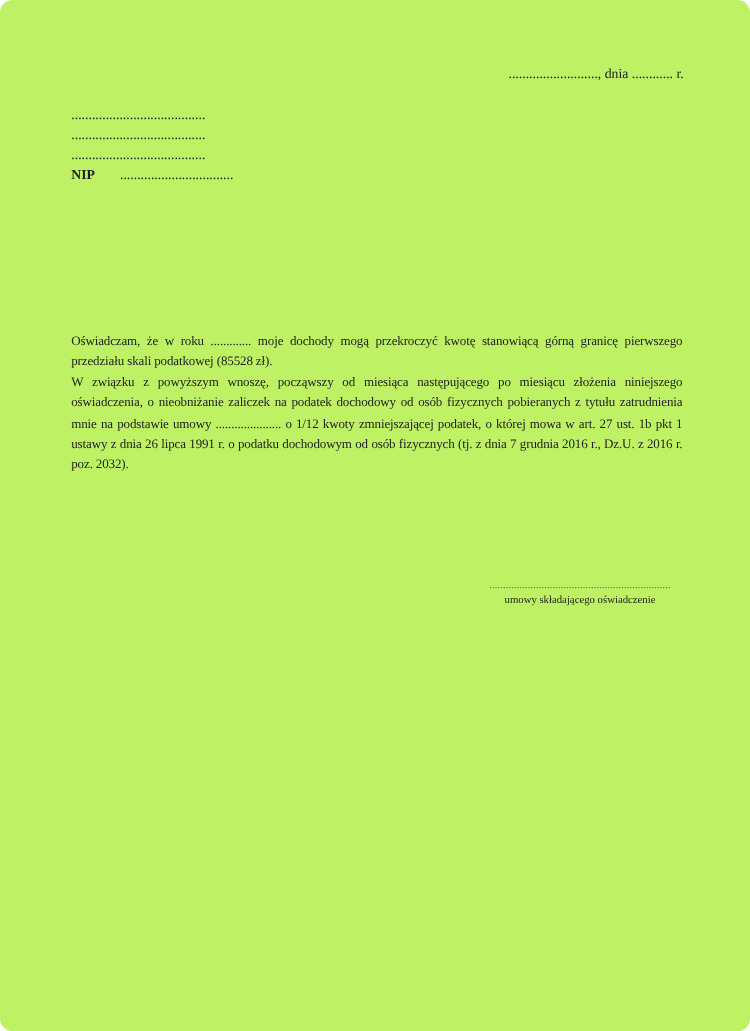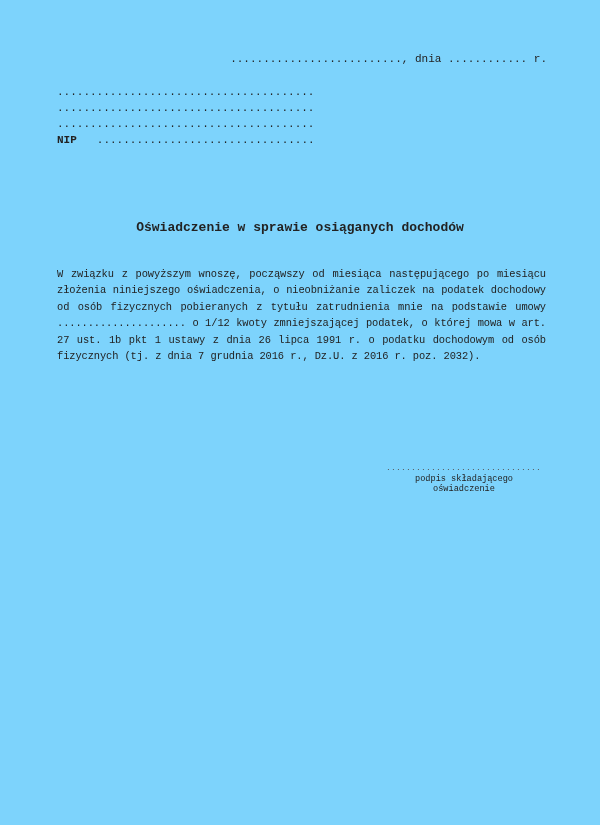--- a/index.html
+++ b/index.html
@@ -1,23 +1,24 @@
 <!DOCTYPE html>
 <html lang="pl"><head>
 <meta charset="utf-8">
 <style>
   html, body { margin: 0; padding: 0; background: #ffffff; }
   .page {
     position: relative;
     width: 600px;
     height: 825px;
-    background: #7dd3fc;
-    font-family: Liberation Mono, monospace;
+    background: #bef264;
+    font-family: Liberation Serif, serif;
     color: #222222;
     overflow: hidden;
+    border-radius: 10px;
   }
   .date-line {
     position: absolute;
     top: 53px;
     right: 53px;
     font-size: 11px;
     white-space: nowrap;
   }
   .sender {
     position: absolute;
@@ -79,24 +80,24 @@
 
   <div class="sender">
     <div class="sender-line">.......................................</div>
     <div class="sender-line">.......................................</div>
     <div class="sender-line">.......................................</div>
     <div class="sender-line">
       <span class="nip-label">NIP</span><span>.................................</span>
     </div>
   </div>
 
-  <h1 class="title">Oświadczenie w sprawie osiąganych dochodów</h1>
 
   <div class="body-text">
+    <p>Oświadczam, że w roku ............. moje dochody mogą przekroczyć kwotę stanowiącą górną granicę pierwszego przedziału skali podatkowej (85528 zł).</p>
     <p>W związku z powyższym wnoszę, począwszy od miesiąca następującego po miesiącu złożenia niniejszego oświadczenia, o nieobniżanie zaliczek na podatek dochodowy od osób fizycznych pobieranych z tytułu zatrudnienia mnie na podstawie umowy ..................... o 1/12 kwoty zmniejszającej podatek, o której mowa w art. 27 ust. 1b pkt 1 ustawy z dnia 26 lipca 1991 r. o podatku dochodowym od osób fizycznych (tj. z dnia 7 grudnia 2016 r., Dz.U. z 2016 r. poz. 2032).</p>
   </div>
 
   <div class="signature">
     <div class="sig-line">..................................................................</div>
-    <div class="sig-caption">podpis składającego oświadczenie</div>
+    <div class="sig-caption">umowy składającego oświadczenie</div>
   </div>
 
 </div>
 
 </body></html>

